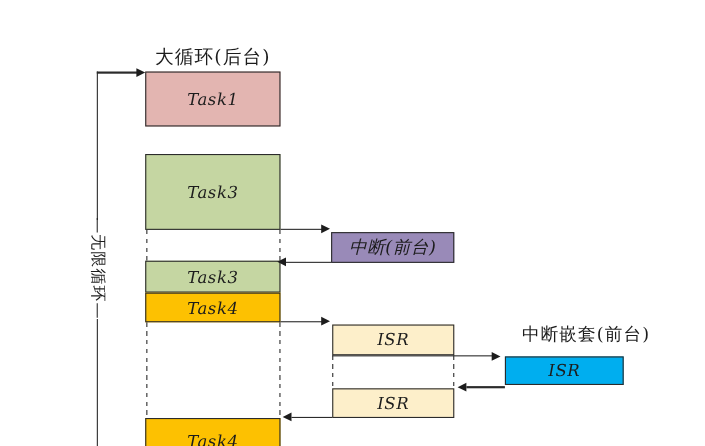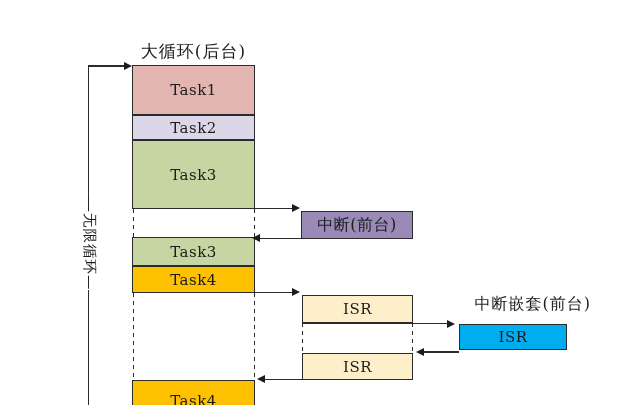--- a/index.html
+++ b/index.html
@@ -3,21 +3,21 @@
 <meta charset="utf-8">
 <style>
   html,body{margin:0;padding:0;background:#ffffff;}
   #canvas{
     position:relative;width:641px;height:405px;background:#ffffff;overflow:hidden;
     font-family:"DejaVu Serif","Liberation Serif",serif;color:#1c1c1c;margin-top:32px;
   }
   .box{
     position:absolute;box-sizing:border-box;border:1.5px solid #2b2b2b;
     display:flex;align-items:center;justify-content:center;
-    font-size:15px;letter-spacing:.5px;
+    font-size:15px;letter-spacing:.5px;font-style:italic;
   }
   .hline{position:absolute;height:1.4px;background:#2b2b2b;}
   .vline{position:absolute;width:1.4px;background:#2b2b2b;}
   .vdash{position:absolute;width:1.3px;background:repeating-linear-gradient(to bottom,#2b2b2b 0 4px,transparent 4px 8px);}
   .arr-r{position:absolute;width:0;height:0;border-left:8px solid #1c1c1c;border-top:4px solid transparent;border-bottom:4px solid transparent;}
   .arr-l{position:absolute;width:0;height:0;border-right:8px solid #1c1c1c;border-top:4px solid transparent;border-bottom:4px solid transparent;}
   .dtitle{position:absolute;text-align:center;font-size:17px;letter-spacing:1px;}
   #nested-title{font-size:16px;}
   #loop-label{
     position:absolute;left:89px;top:212px;white-space:nowrap;
@@ -37,21 +37,20 @@
   <div class="dtitle" style="left:132px;top:8px;width:123px;">大循环(后台)</div>
 
   <div class="hline" style="left:88px;top:33.3px;width:37px;"></div>
   <div class="arr-r" style="left:124px;top:30px;"></div>
   <div class="vline" style="left:88px;top:33px;height:135px;"></div>
   <div class="vline" style="left:88px;top:258px;height:131px;"></div>
   <div class="hline" style="left:88px;top:388px;width:46px;"></div>
   <div id="loop-label">—无限循环—</div>
 
   <div class="box" style="left: 132px; top: 33px; width: 123px; height: 50px; background: rgb(227, 181, 177);">Task1</div>
-  <div class="box" style="left: 132px; top: 83px; width: 123px; height: 25px; background: rgb(220, 215, 232);">Task2</div>
   <div class="box" style="left: 132px; top: 108px; width: 123px; height: 69px; background: rgb(197, 214, 162);">Task3</div>
 
   <div class="vdash" style="left:132.6px;top:177px;height:28px;"></div>
   <div class="vdash" style="left:253.8px;top:177px;height:28px;"></div>
 
   <div class="box" style="left: 132px; top: 205px; width: 123px; height: 29px; background: rgb(197, 214, 162);">Task3</div>
   <div class="box" style="left: 132px; top: 234px; width: 123px; height: 27px; background: rgb(253, 193, 1);">Task4</div>
 
   <div class="vdash" style="left:132.6px;top:261px;height:87px;"></div>
   <div class="vdash" style="left:253.8px;top:261px;height:87px;"></div>

